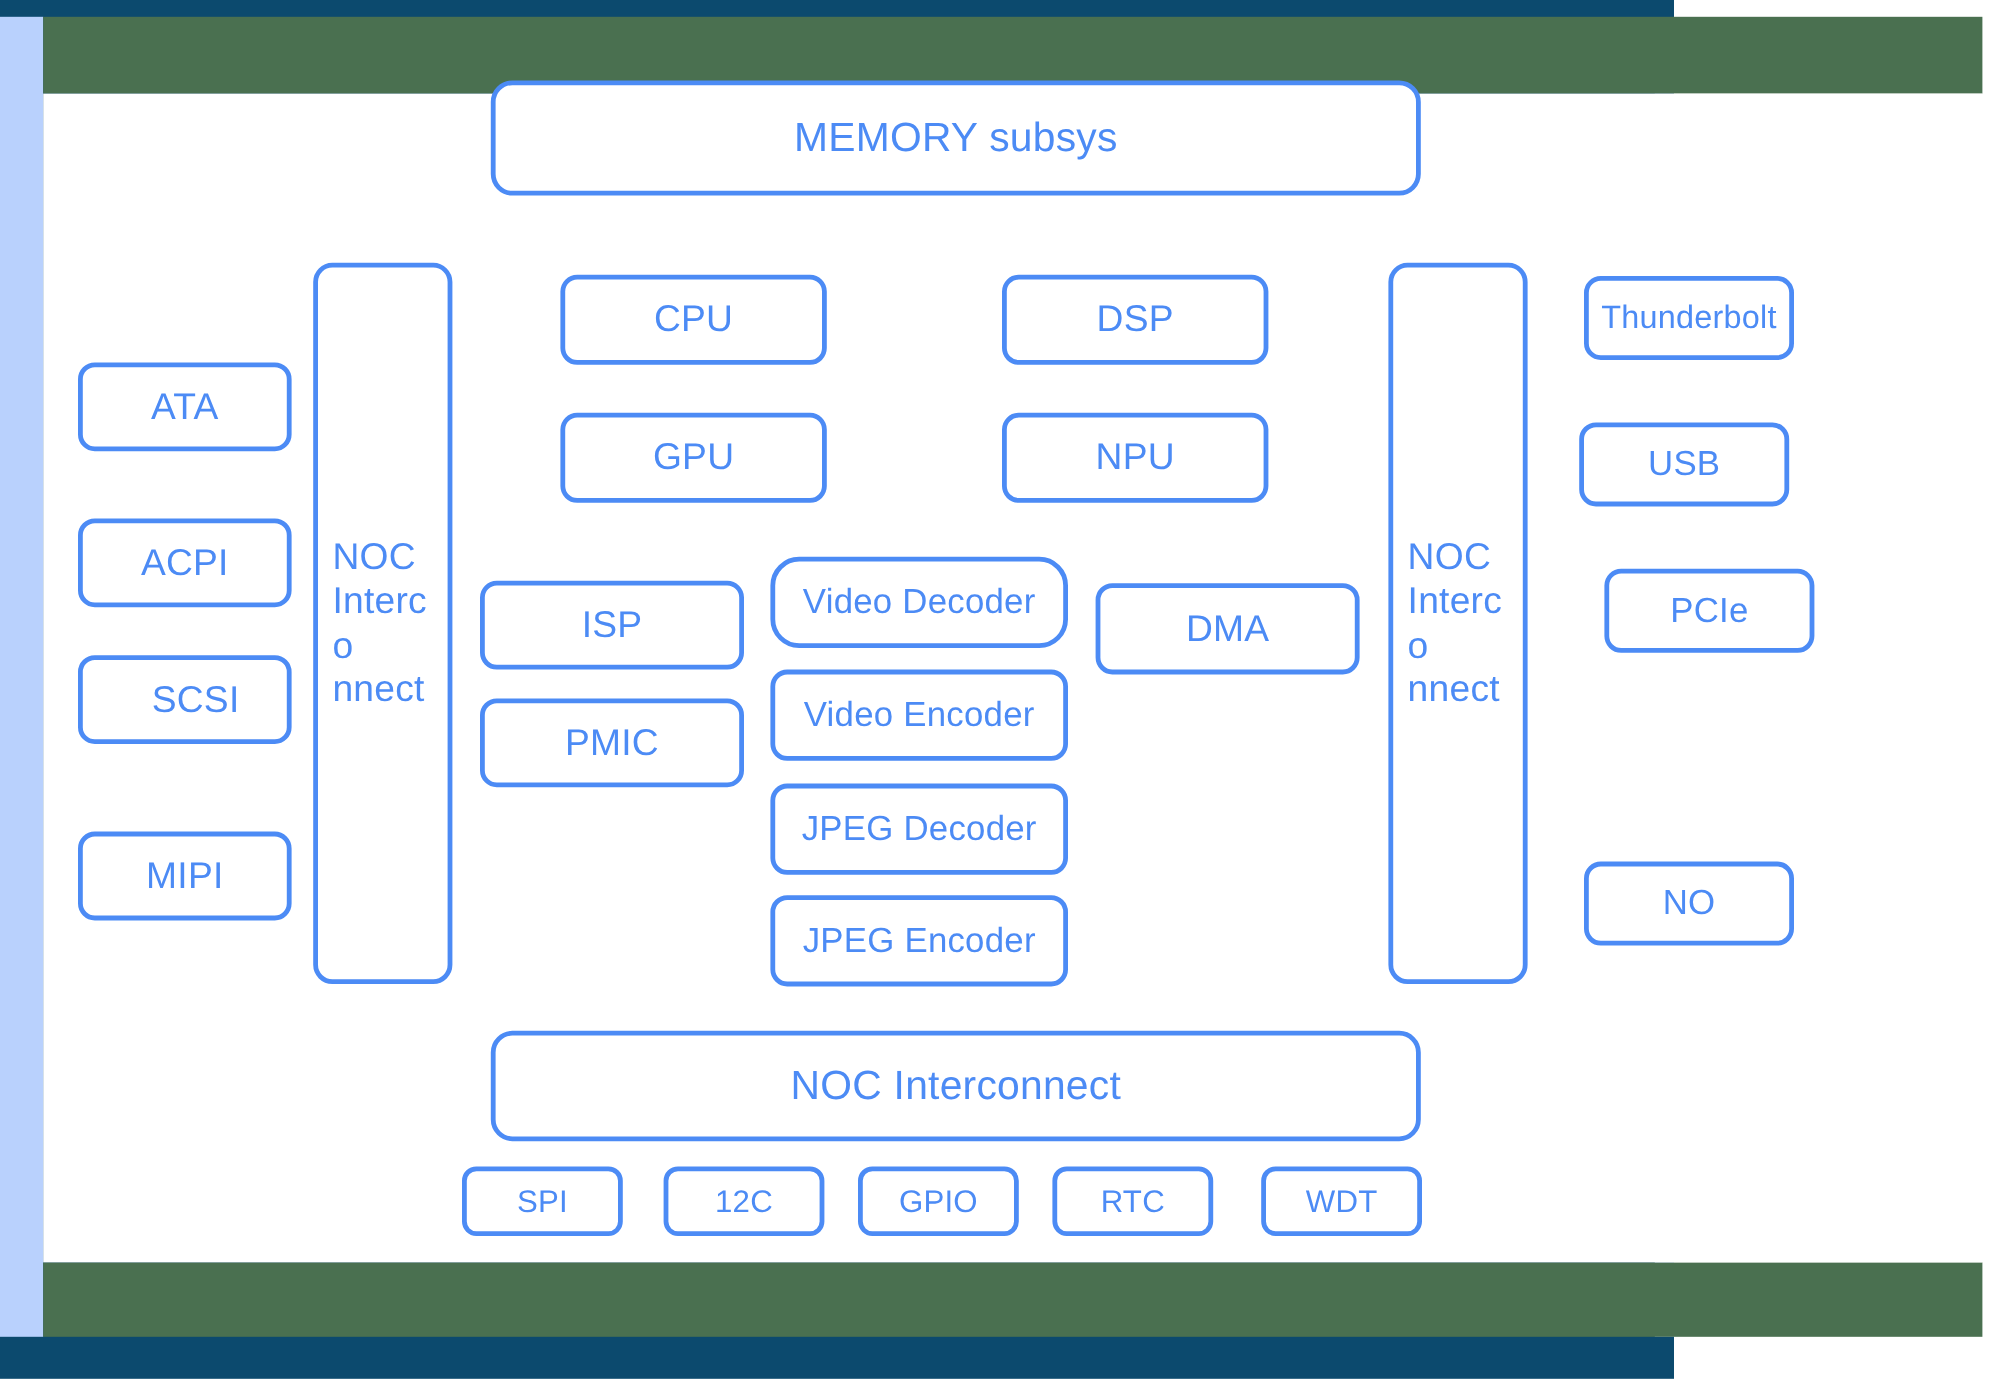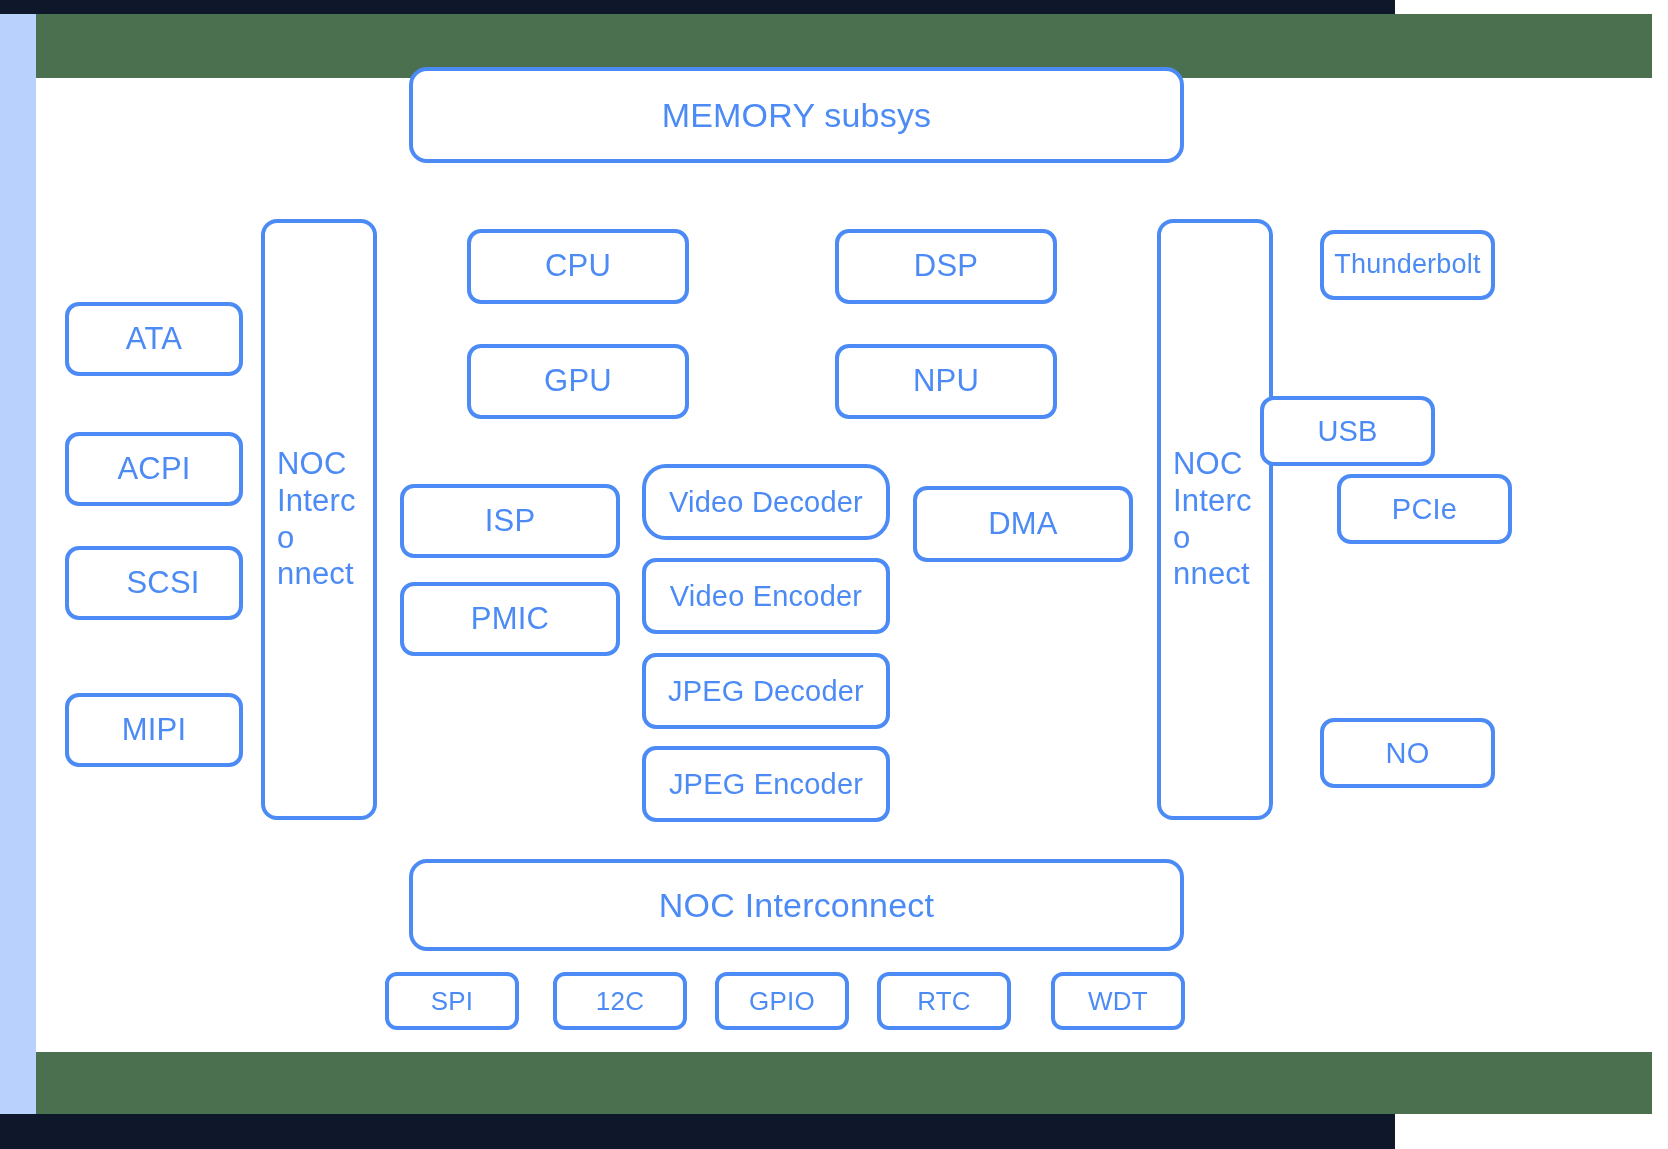--- a/index.html
+++ b/index.html
@@ -5,21 +5,21 @@
   html,body{margin:0;padding:0;}
   body{
     width:1668px;height:1149px;
     background:#ffffff;
     font-family:"Liberation Sans", sans-serif;
     overflow:hidden;
   }
   
   #frame{
     position:absolute;left:0;top:0;width:1395px;height:1149px;
-    background:#0f172a;          
+    background:#0c4a6e;          
     box-sizing:border-box;
   }
   #frame-light{
     position:absolute;left:0;top:14px;width:36px;height:1100px;
     background:#b9d1fd;
   }
   #frame-light-r{
     position:absolute;right:0;top:78px;width:16px;height:1036px;
     background:#b9d1fd;
   }
@@ -121,21 +121,21 @@
     <div class="node tall fs-31" style="left:1121px;top:117px;width:116px;height:601px;">
       <span style="display:block;width:100%;">
         <span>NOC</span><br>
         <span>Interco</span><br>
         <span>nnect</span>
       </span>
     </div>
 
     <div class="node fs-27" style="left:1284px;top:152px;width:175px;height:70px;">Thunderbolt</div>
 
-    <div class="node fs-29" style="left:1224px;top:274px;width:175px;height:70px;margin-top:44px;">USB</div>
+    <div class="node fs-29" style="left:1280px;top:274px;width:175px;height:70px;">USB</div>
 
     <div class="node fs-29" style="left:1284px;top:396px;width:175px;height:70px;margin-left:17px;">PCIe</div>
 
 
     <div class="node fs-29" style="left:1284px;top:640px;width:175px;height:70px;">NO</div>
 
     <div class="node fs-34" style="left:373px;top:781px;width:775px;height:92px;border-radius:18px;">NOC Interconnect</div>
 
     <div class="node fs-26" style="left:349px;top:894px;width:134px;height:58px;border-radius:12px;">SPI</div>
 

